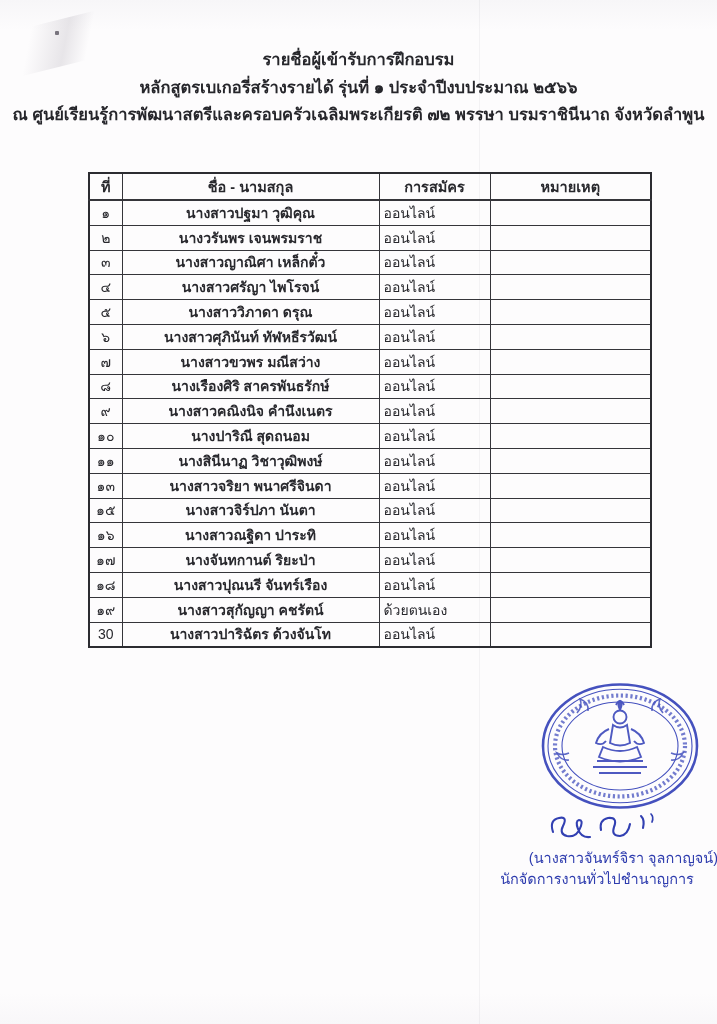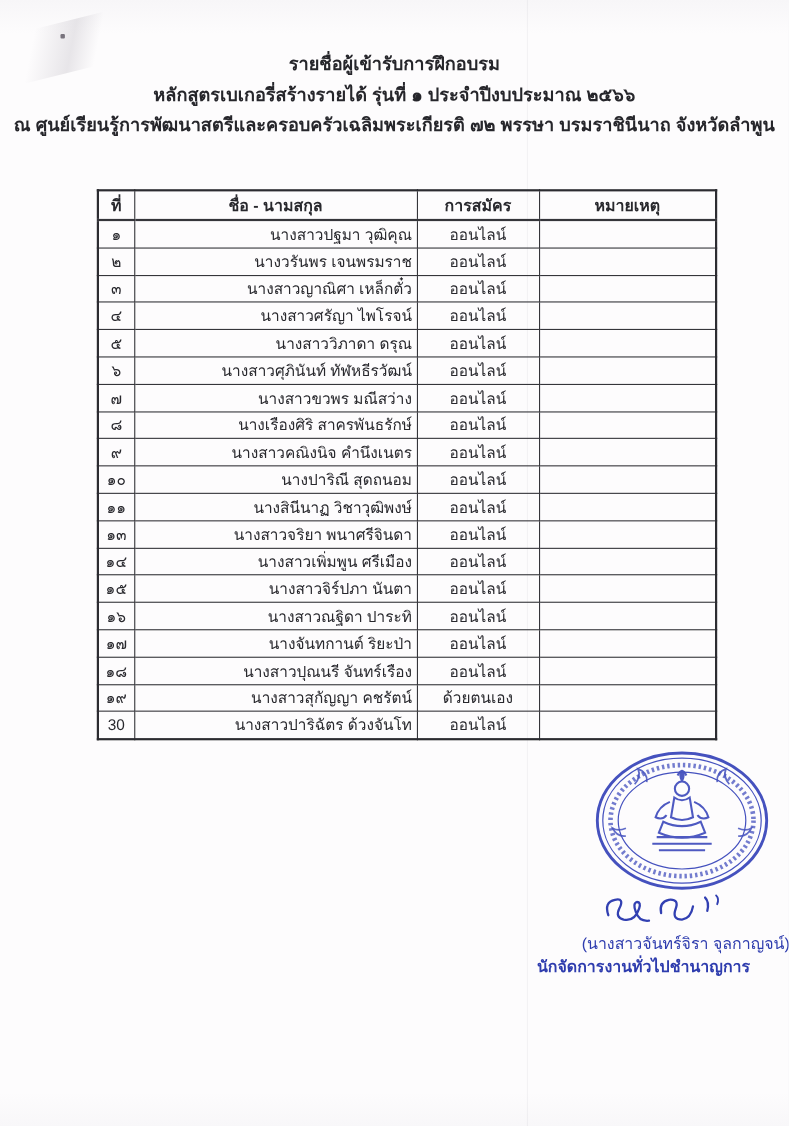--- a/index.html
+++ b/index.html
@@ -40,39 +40,39 @@
     border:1.4px solid #35353a;
     padding:0 4px;overflow:hidden;white-space:nowrap;
   }
   table.roster thead th{
     height:25px;font-size:14.5px;font-weight:bold;text-align:center;
     border-bottom-width:2px;
   }
   table.roster{border:2px solid #2c2c31;}
   table.roster tbody td{height:23.8px;}
   td.cell-no{text-align:center;}
-  td.cell-name{text-align:right;padding-left:6px;}
-  td.cell-reg{text-align:center;}
+  td.cell-name{text-align:center;padding-left:6px;font-weight:bold;}
+  td.cell-reg{}
   td.cell-rem{text-align:left;}
 
   
   .seal{
     position:absolute;left:539px;top:681px;width:162px;height:130px;
     mix-blend-mode:multiply;opacity:.92;
   }
   
   .signature{position:absolute;left:545px;top:806px;width:115px;height:42px;}
 
   .sign-name{
     position:absolute;left:492px;top:846px;width:226px;text-align:right;
     color:#2e3cae;font-weight:normal;font-size:14.5px;white-space:nowrap;
   }
   .sign-title{
-    position:absolute;left:472px;top:867px;width:226px;text-align:center;
-    color:#2e3cae;font-weight:bold;font-size:14.5px;white-space:nowrap;
+    position:absolute;left:484px;top:867px;width:226px;text-align:center;
+    color:#2e3cae;font-weight:normal;font-size:14.5px;white-space:nowrap;
   }
 </style>
 </head>
 <body>
 
 <div class="page">
 
   <div class="crease"></div>
   <div class="speck"></div>
   <div class="streak"></div>
@@ -165,26 +165,20 @@
           <td class="cell-reg">ออนไลน์</td>
           <td class="cell-rem"></td>
         </tr>
         <tr>
           <td class="cell-no">๑๓</td>
           <td class="cell-name">นางสาวจริยา  พนาศรีจินดา</td>
           <td class="cell-reg">ออนไลน์</td>
           <td class="cell-rem"></td>
         </tr>
         <tr>
-          <td class="cell-no">๑๔</td>
-          <td class="cell-name">นางสาวเพิ่มพูน  ศรีเมือง</td>
-          <td class="cell-reg">ออนไลน์</td>
-          <td class="cell-rem"></td>
-        </tr>
-        <tr>
           <td class="cell-no">๑๕</td>
           <td class="cell-name">นางสาวจิร์ปภา  นันตา</td>
           <td class="cell-reg">ออนไลน์</td>
           <td class="cell-rem"></td>
         </tr>
         <tr>
           <td class="cell-no">๑๖</td>
           <td class="cell-name">นางสาวณฐิดา  ปาระทิ</td>
           <td class="cell-reg">ออนไลน์</td>
           <td class="cell-rem"></td>

